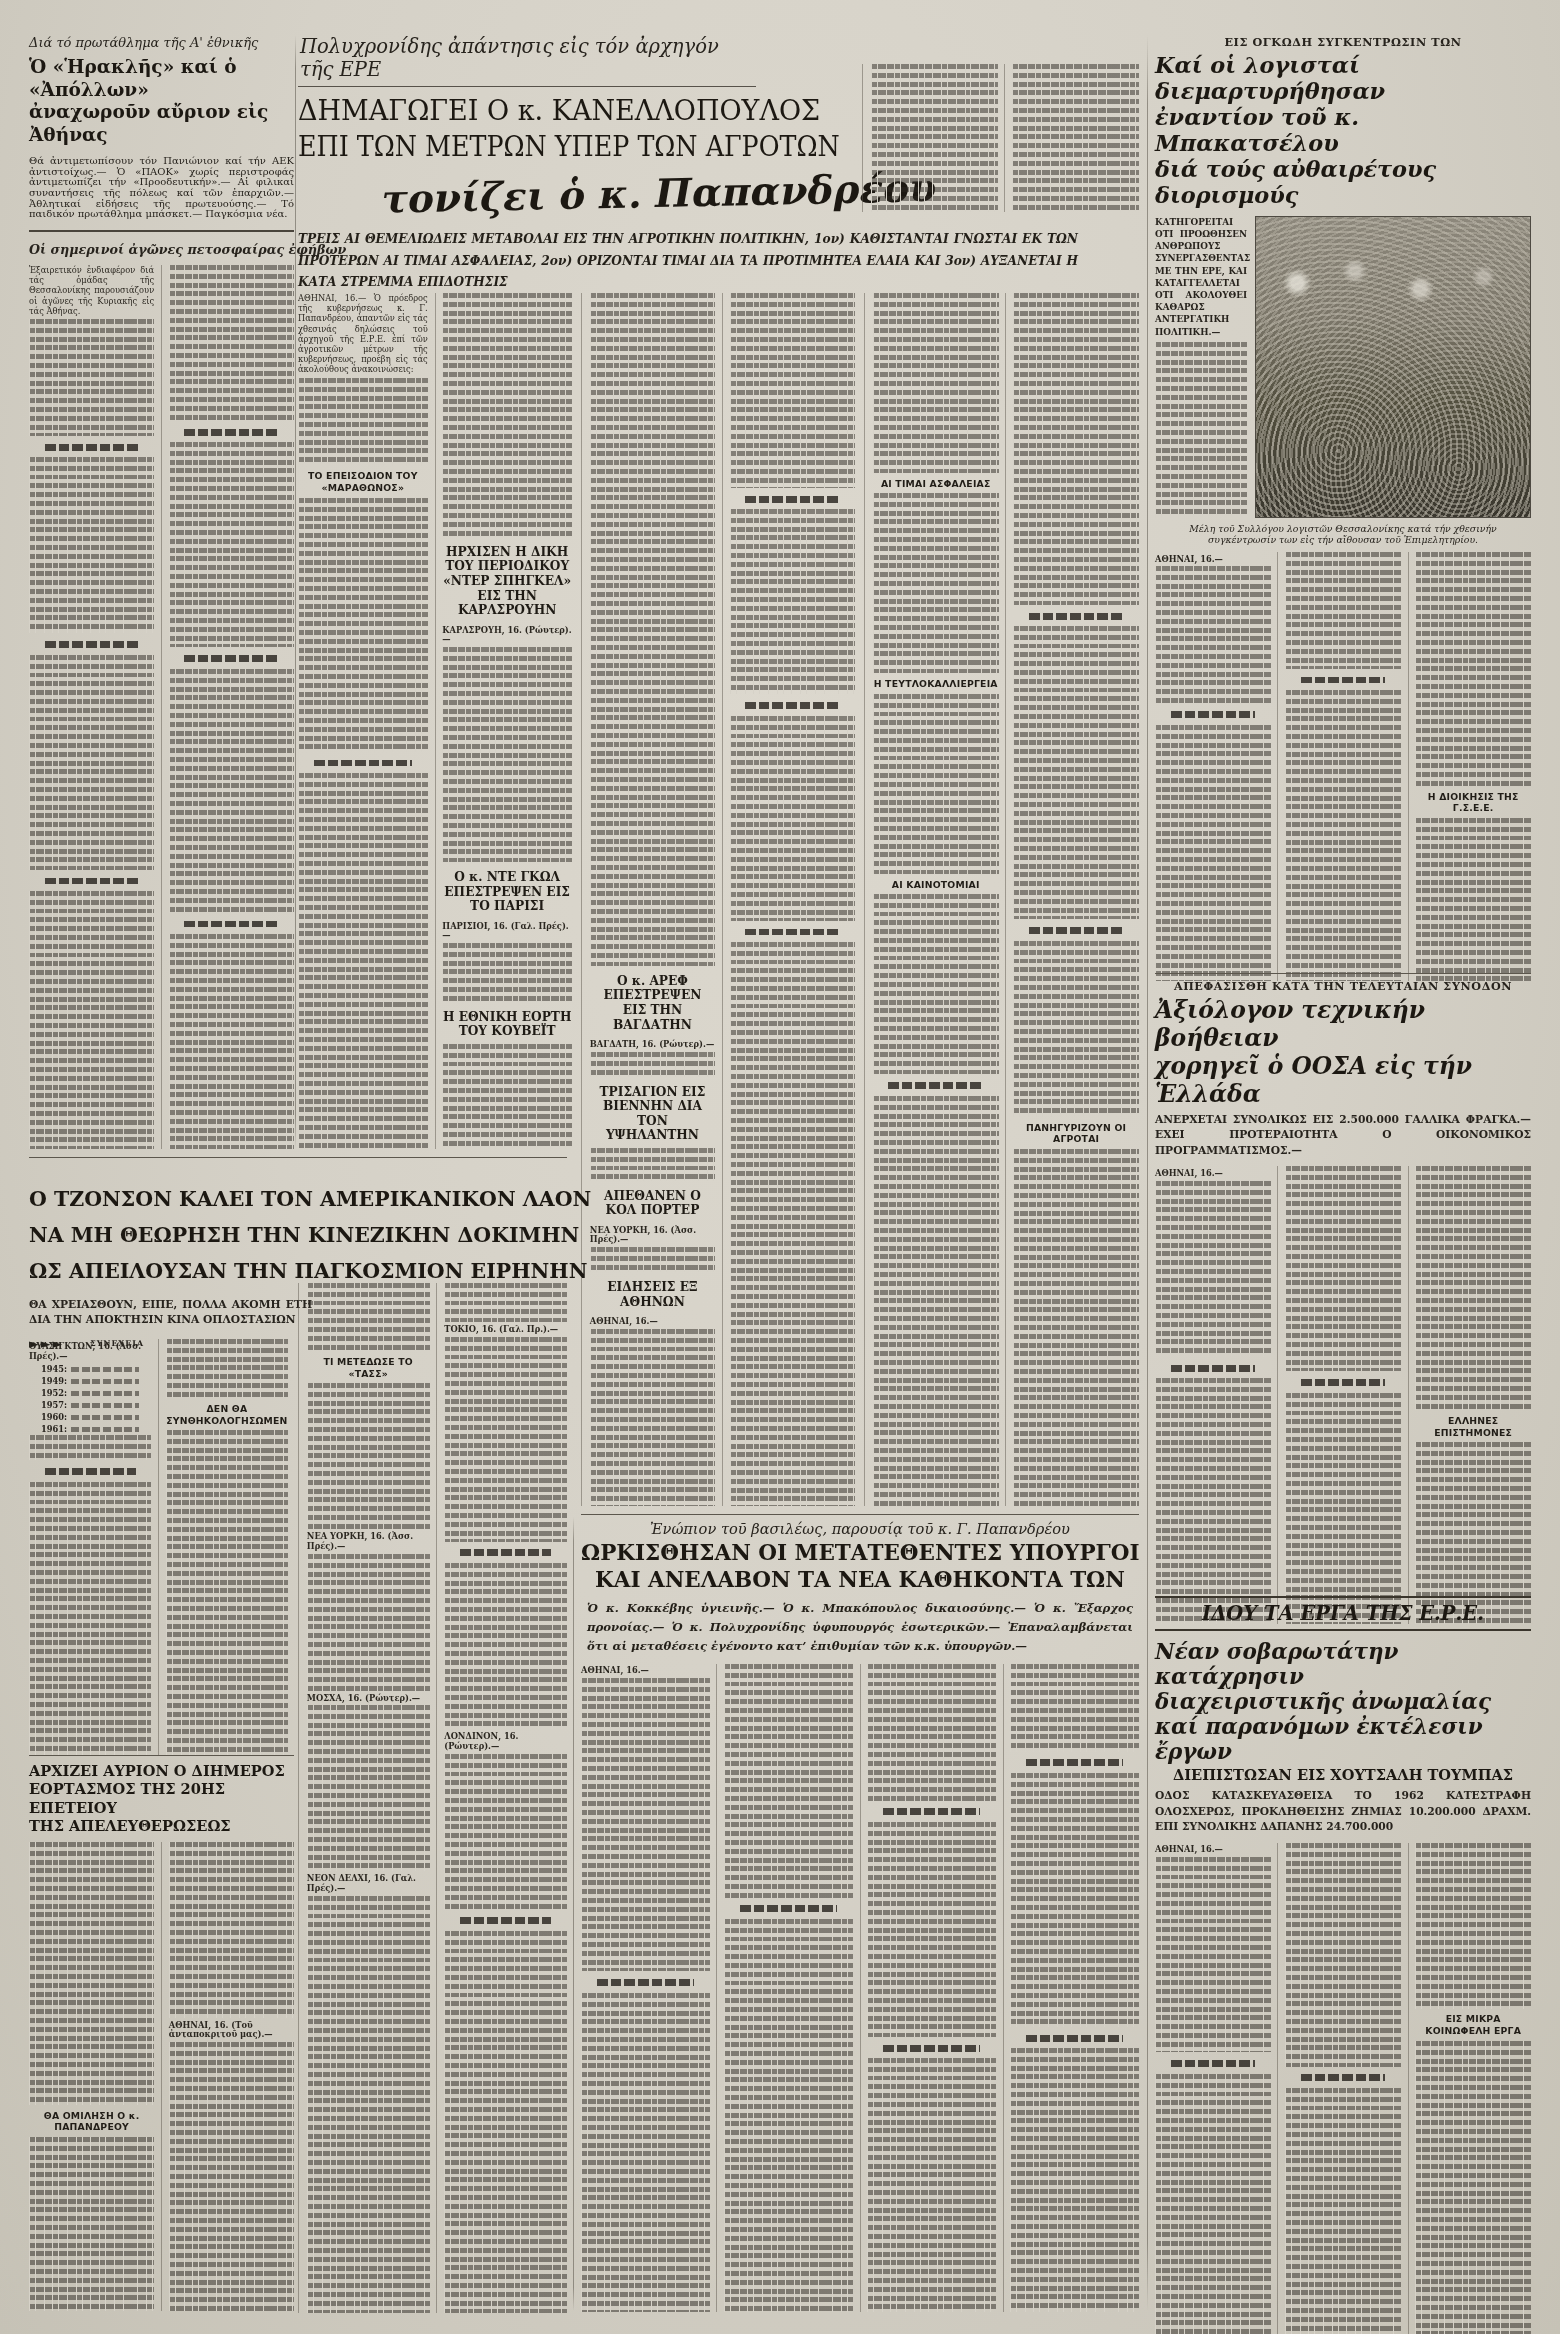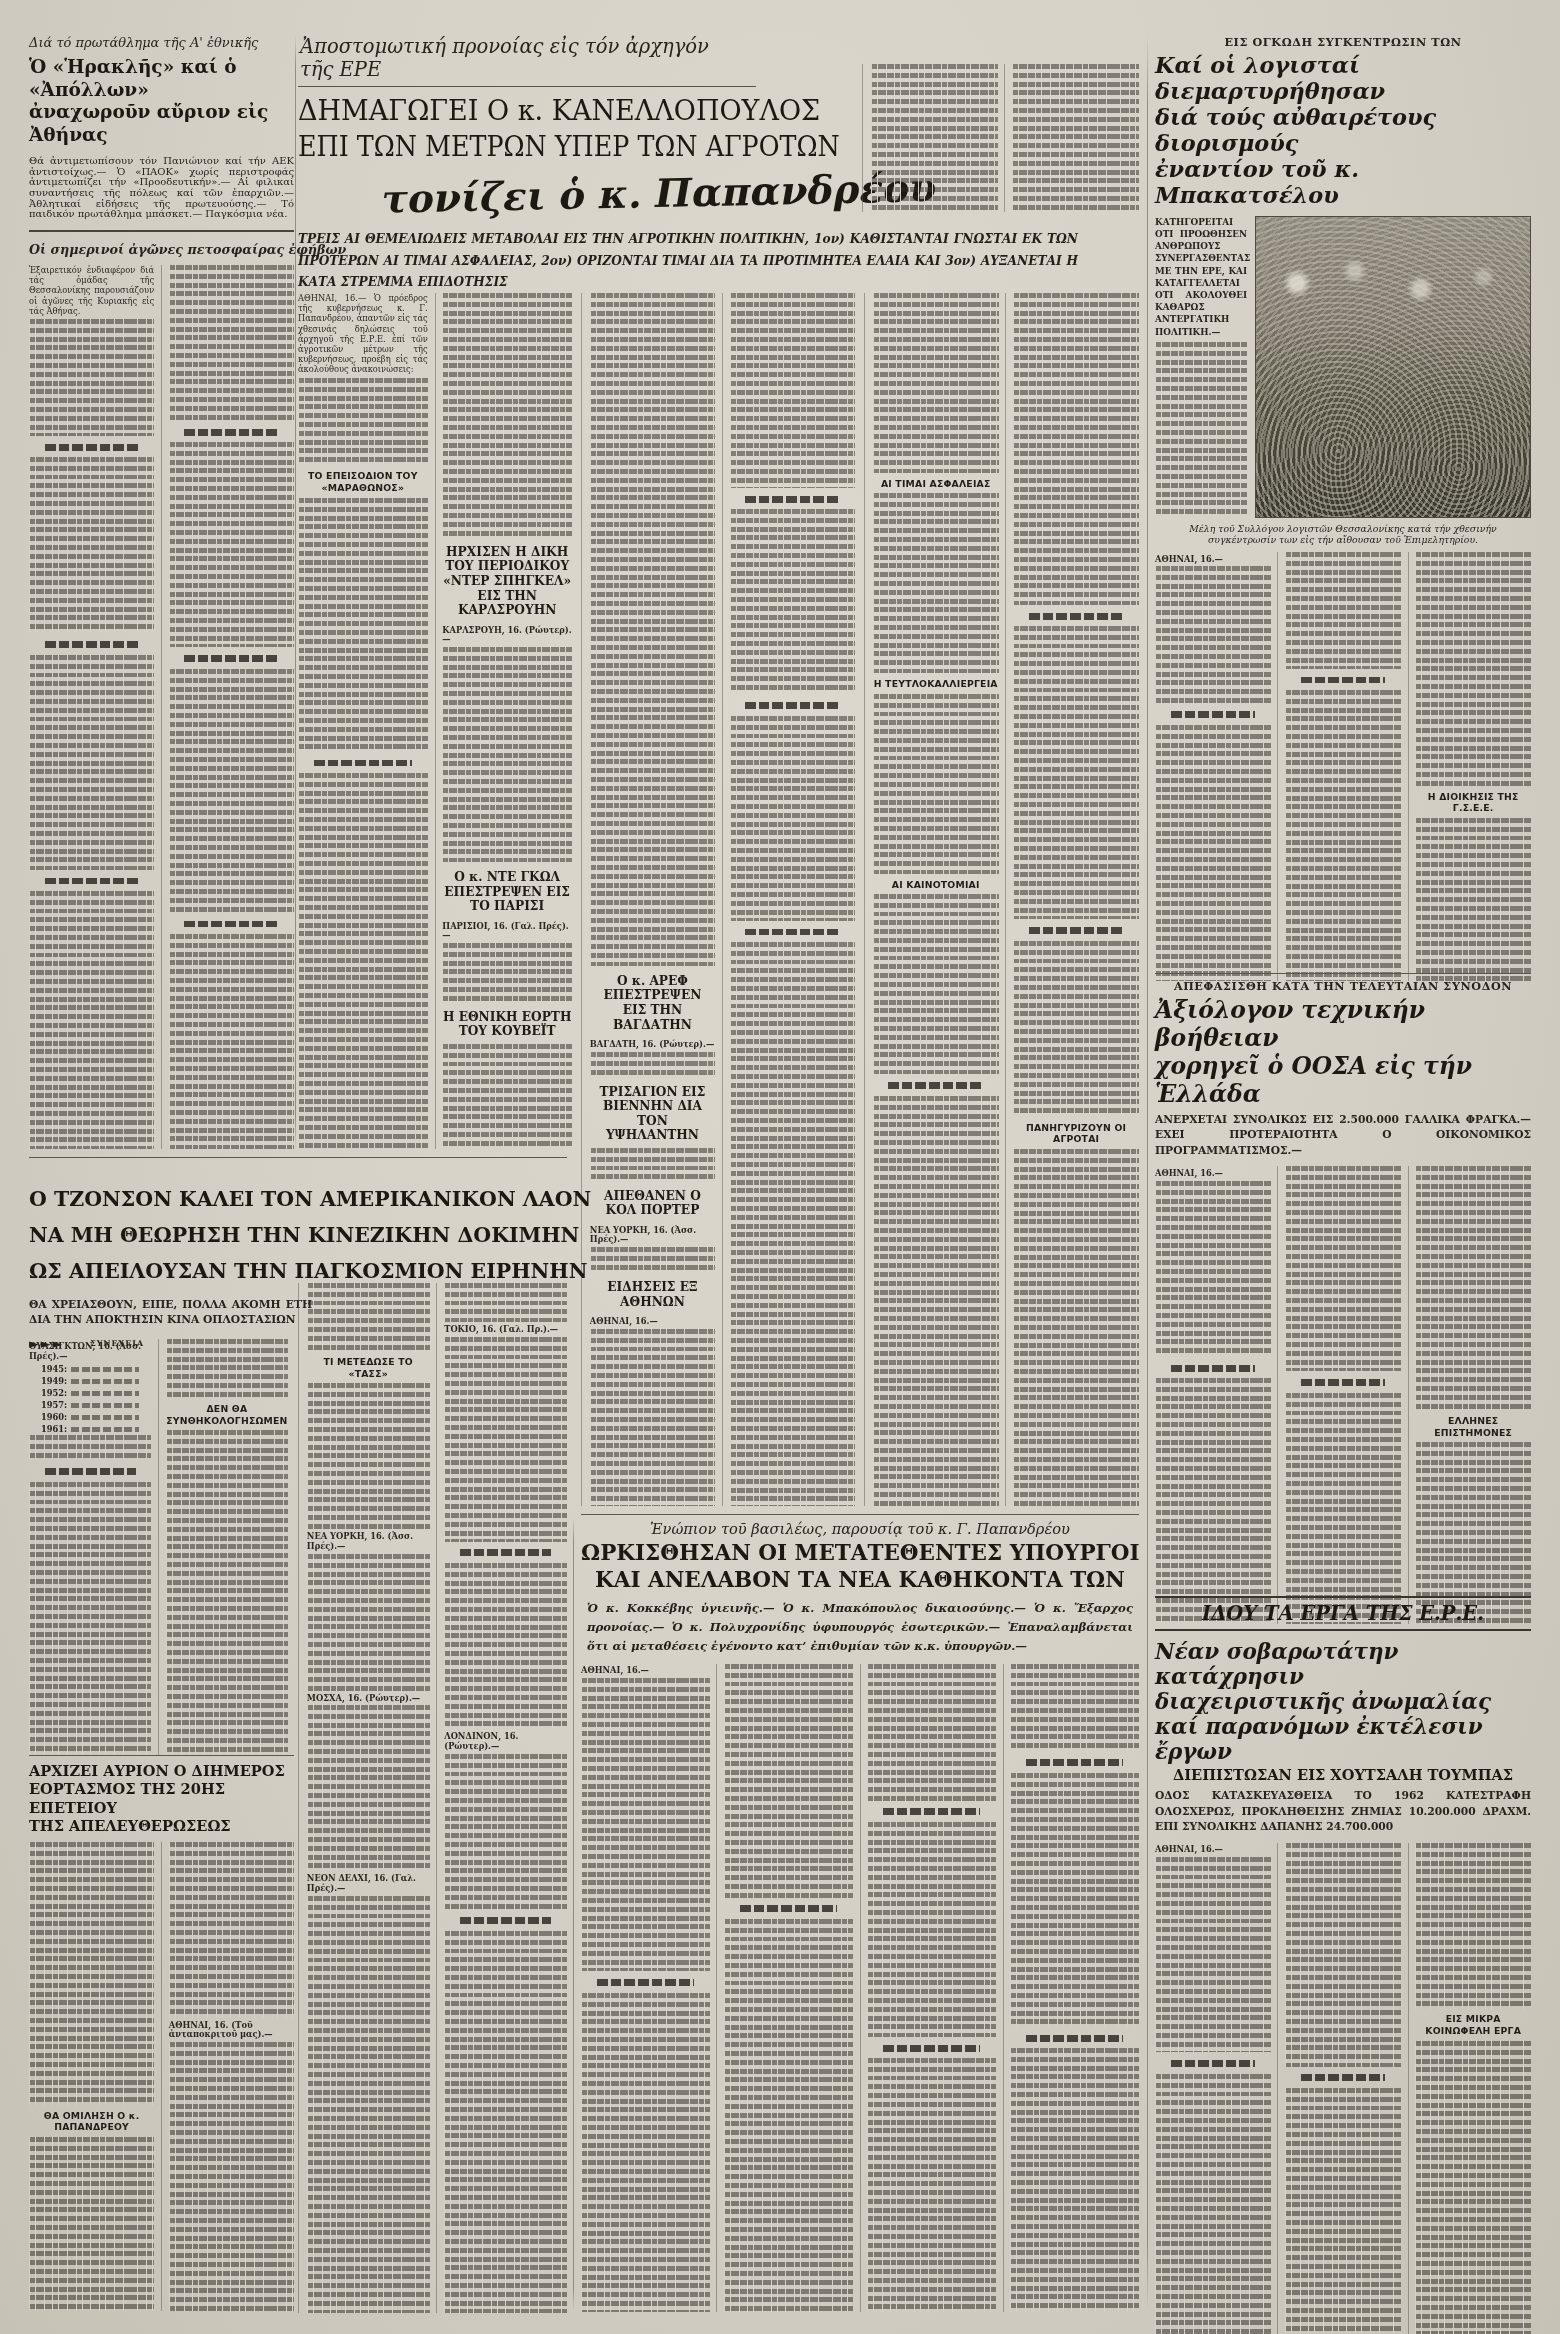--- a/index.html
+++ b/index.html
@@ -110,21 +110,21 @@
         <div class="s" style="height:205px"></div>
         <div class="ph"></div>
         <div class="s" style="height:244px"></div>
         <div class="ph"></div>
         <div class="g"></div>
       </div>
     </div>
   </section>
 
   <section class="art" style="left:298px;top:35px;width:841px">
-    <div class="kick-it big">Ἀποστομωτική προνοίας εἰς τόν ἀρχηγόν τῆς ΕΡΕ</div>
+    <div class="kick-it big">Πολυχρονίδης ἀπάντησις εἰς τόν ἀρχηγόν τῆς ΕΡΕ</div>
     <div class="mega">
       <span class="ln">ΔΗΜΑΓΩΓΕΙ Ο κ. ΚΑΝΕΛΛΟΠΟΥΛΟΣ</span>
     </div>
     <div class="mega">
       <span class="ln sq">ΕΠΙ ΤΩΝ ΜΕΤΡΩΝ ΥΠΕΡ ΤΩΝ ΑΓΡΟΤΩΝ</span>
     </div>
     <div class="script">τονίζει ὁ κ. Παπανδρέου</div>
     <div class="row" style="position:absolute;left:564px;top:29px;width:277px;height:148px;border-left:1px solid rgba(95,90,80,.5);padding-left:7.8px">
       <div class="col">
           <div class="g"></div>
@@ -204,22 +204,22 @@
       <div class="s" style="height:176px"></div>
       <div class="ih">ΠΑΝΗΓΥΡΙΖΟΥΝ ΟΙ ΑΓΡΟΤΑΙ</div>
       <div class="g"></div>
     </div>
   </section>
 
   <section class="art" style="left:1155px;top:35px;width:376px">
     <div class="kick-caps">ΕΙΣ ΟΓΚΩΔΗ ΣΥΓΚΕΝΤΡΩΣΙΝ ΤΩΝ</div>
     <h2 class="h-it">
       <span class="ln">Καί οἱ λογισταί διεμαρτυρήθησαν</span>
+      <span class="ln">ἐναντίον τοῦ κ. Μπακατσέλου</span>
       <span class="ln">διά τούς αὐθαιρέτους διορισμούς</span>
-      <span class="ln">ἐναντίον τοῦ κ. Μπακατσέλου</span>
     </h2>
     <div class="row" style="height:302px;margin-top:7.8px;gap:7.8px">
       <div class="colfix" style="width:92px">
         <p class="deck-n">ΚΑΤΗΓΟΡΕΙΤΑΙ ΟΤΙ ΠΡΟΩΘΗΣΕΝ ΑΝΘΡΩΠΟΥΣ ΣΥΝΕΡΓΑΣΘΕΝΤΑΣ ΜΕ ΤΗΝ ΕΡΕ, ΚΑΙ ΚΑΤΑΓΓΕΛΛΕΤΑΙ ΟΤΙ ΑΚΟΛΟΥΘΕΙ ΚΑΘΑΡΩΣ ΑΝΤΕΡΓΑΤΙΚΗ ΠΟΛΙΤΙΚΗ.—</p>
         <div class="g"></div>
       </div>
       <div class="photo" style="flex:1"></div>
     </div>
     <p class="caption">Μέλη τοῦ Συλλόγου λογιστῶν Θεσσαλονίκης κατά τήν χθεσινήν συγκέντρωσίν των εἰς τήν αἴθουσαν τοῦ Ἐπιμελητηρίου.</p>
     <div class="row" style="height:429px">

